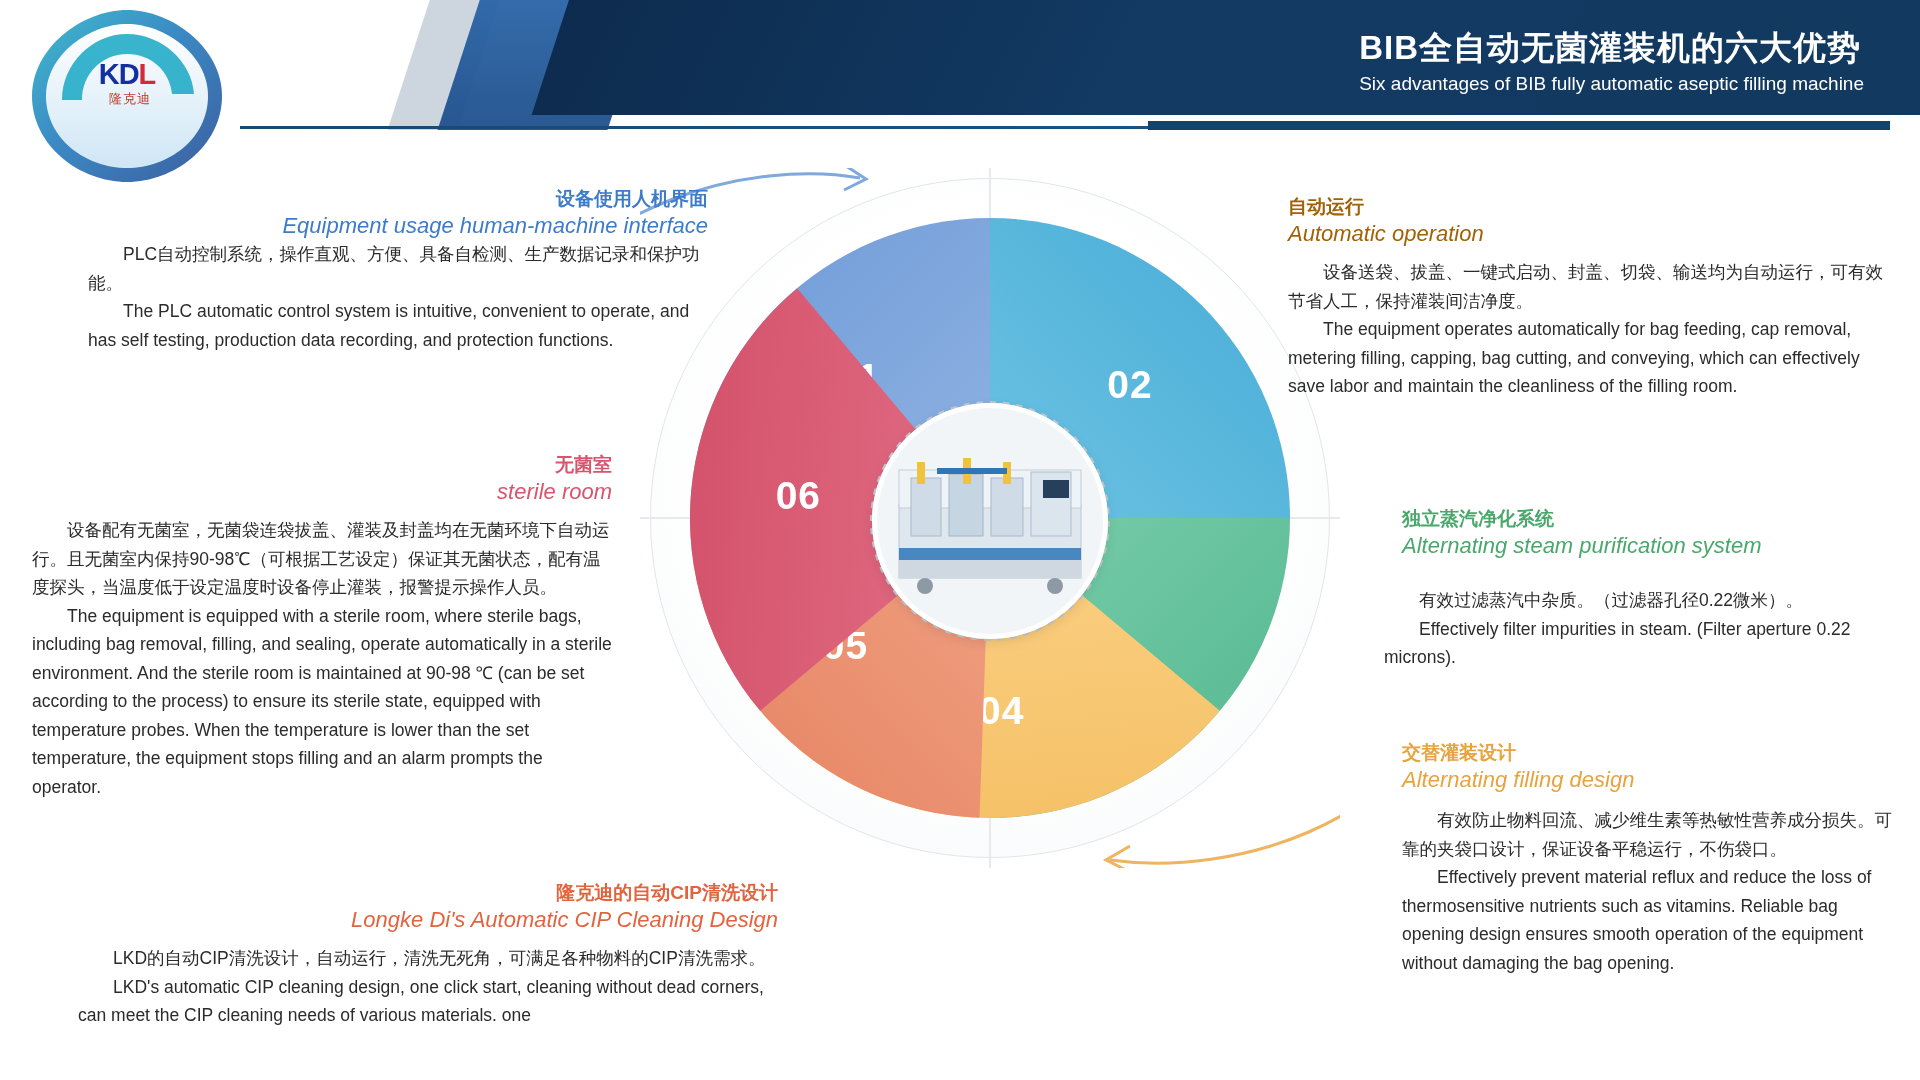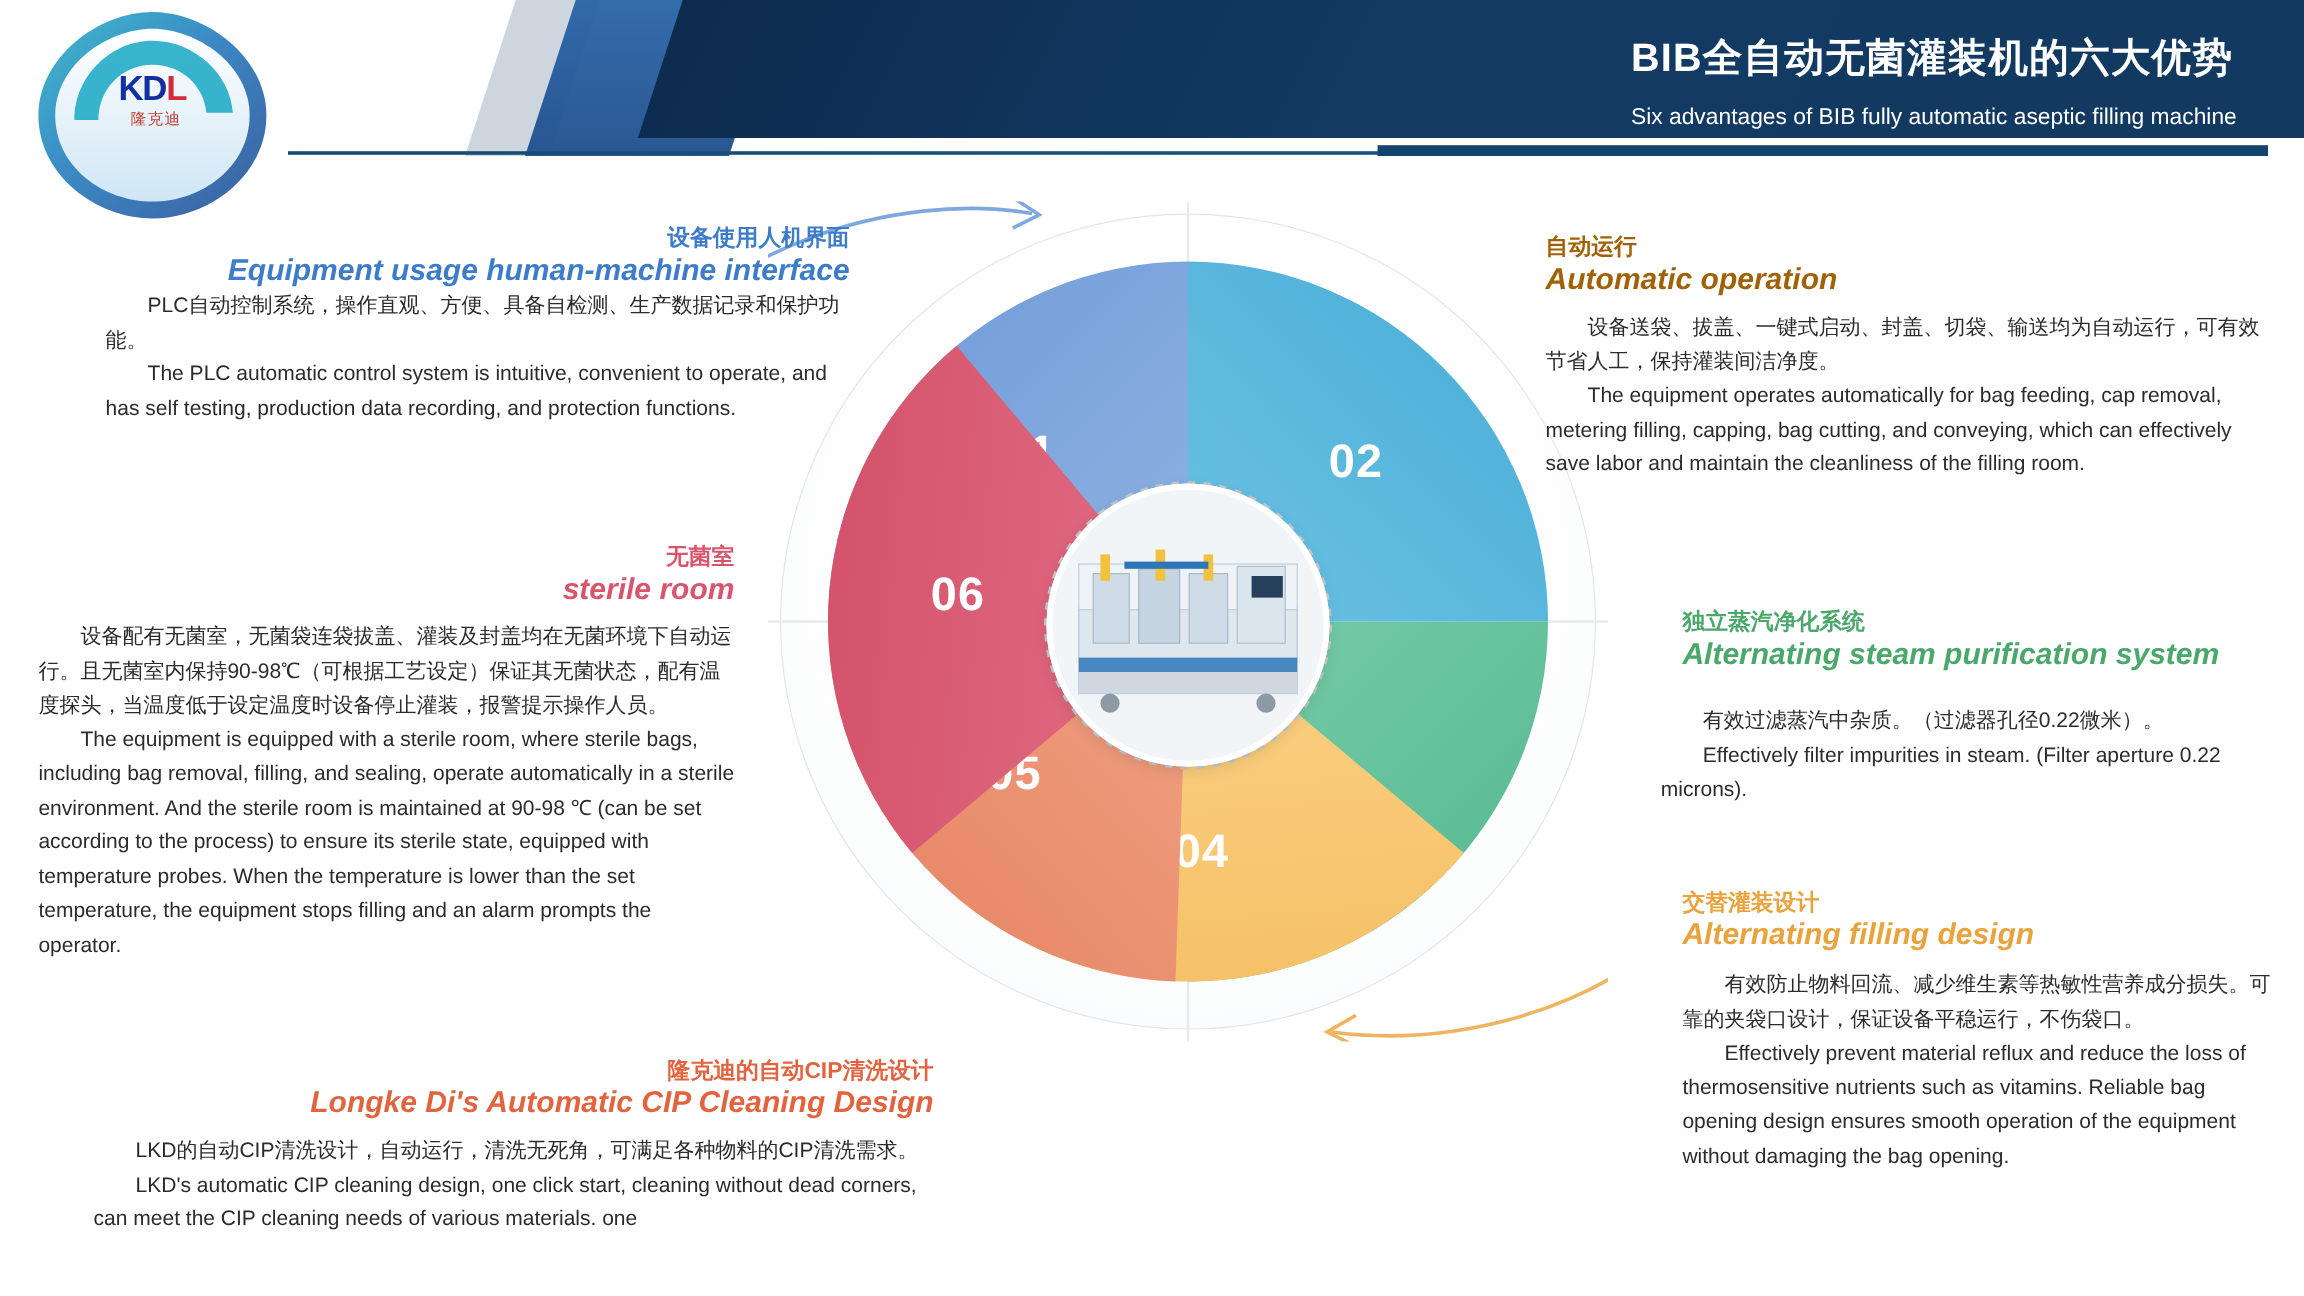--- a/index.html
+++ b/index.html
@@ -54,21 +54,21 @@
   .header-title-cn {
     font-size: 33px;
     font-weight: bold;
     letter-spacing: 1px;
     line-height: 40px;
   }
   .header-title-en {
     font-size: 19px;
     line-height: 28px;
     font-weight: normal;
-    margin-top: 16px;
+    margin-top: 2px;
   }
   .header-rule {
     position: absolute;
     top: 126px;
     left: 240px;
     width: 1650px;
     height: 3px;
     background: linear-gradient(90deg, #18496f 0%, #1b5481 60%, #16466b 100%);
   }
   .header-rule-cap {
@@ -197,22 +197,22 @@
   }
 
   
   .block { position: absolute; }
   .title-cn {
     font-size: 19px;
     font-weight: bold;
     line-height: 25px;
   }
   .title-en {
-    font-size: 25px;
-    font-weight: bold;
+    font-size: 22px;
+    font-weight: normal;
     line-height: 29px;
     font-style: italic;
   }
   .body-cn, .body-en {
     font-size: 17.5px;
     line-height: 28.5px;
     color: #2b2b2b;
   }
   .body-cn { text-indent: 2em; }
   .body-en { text-indent: 2em; }

